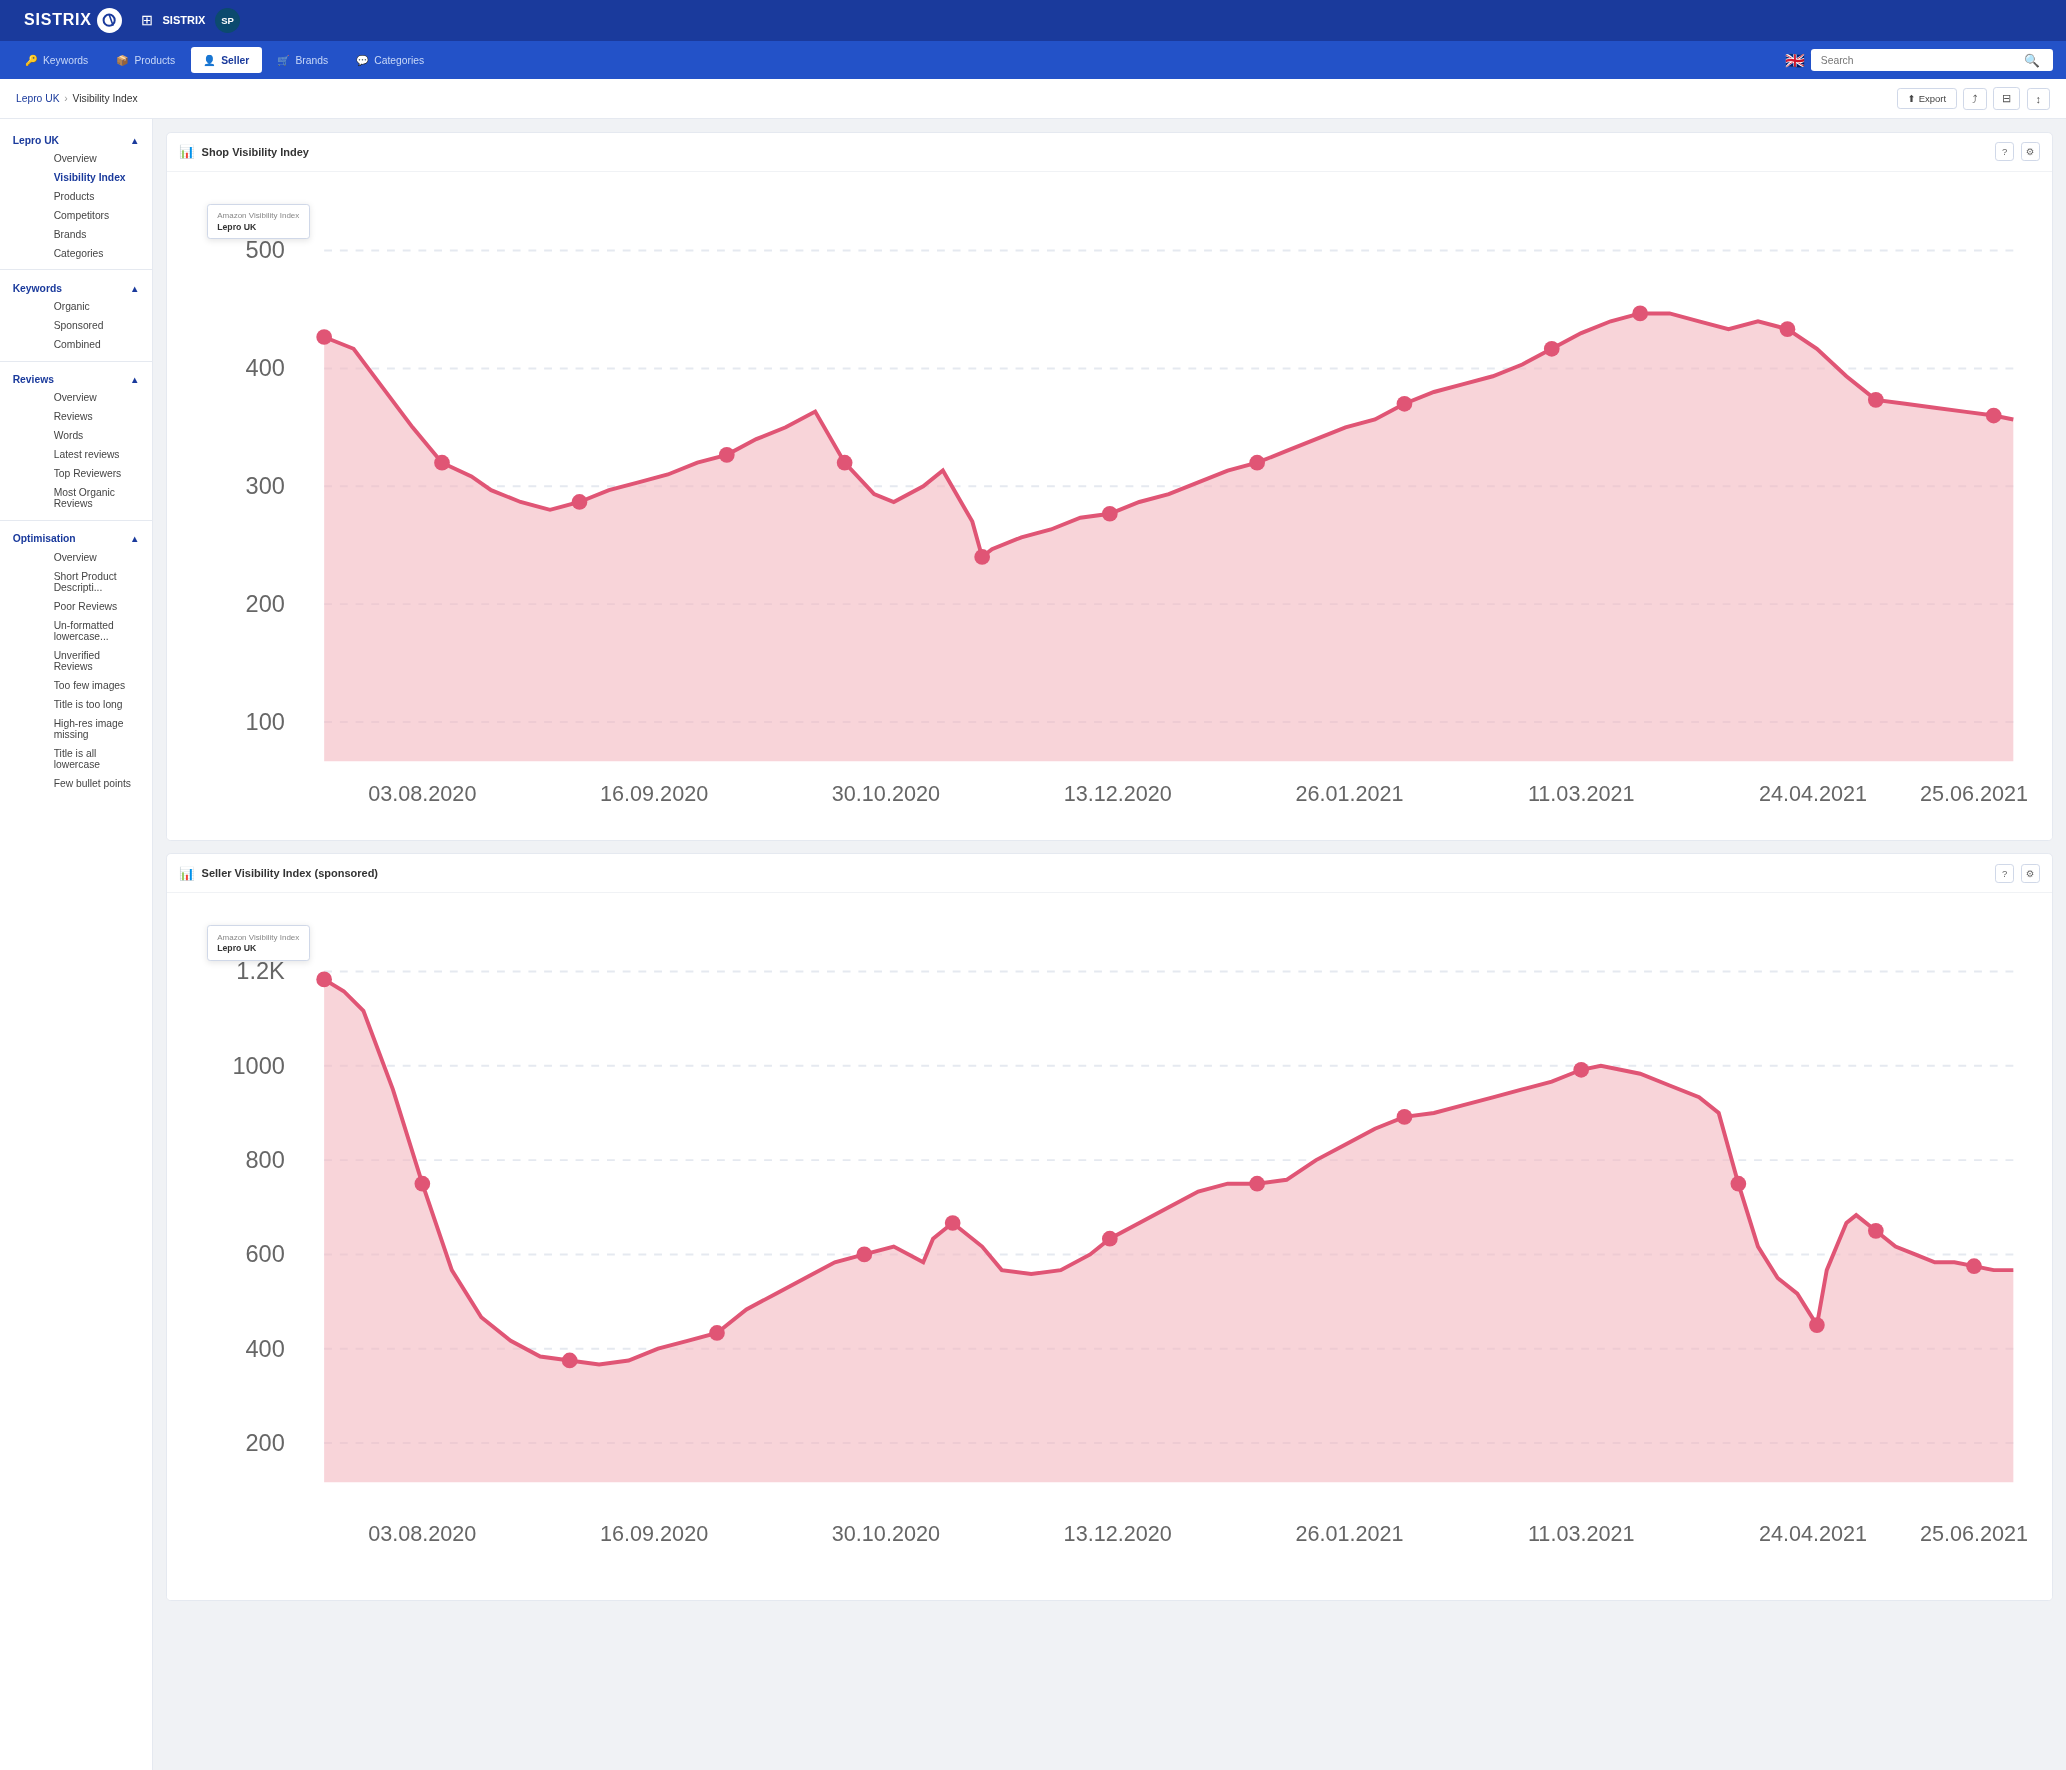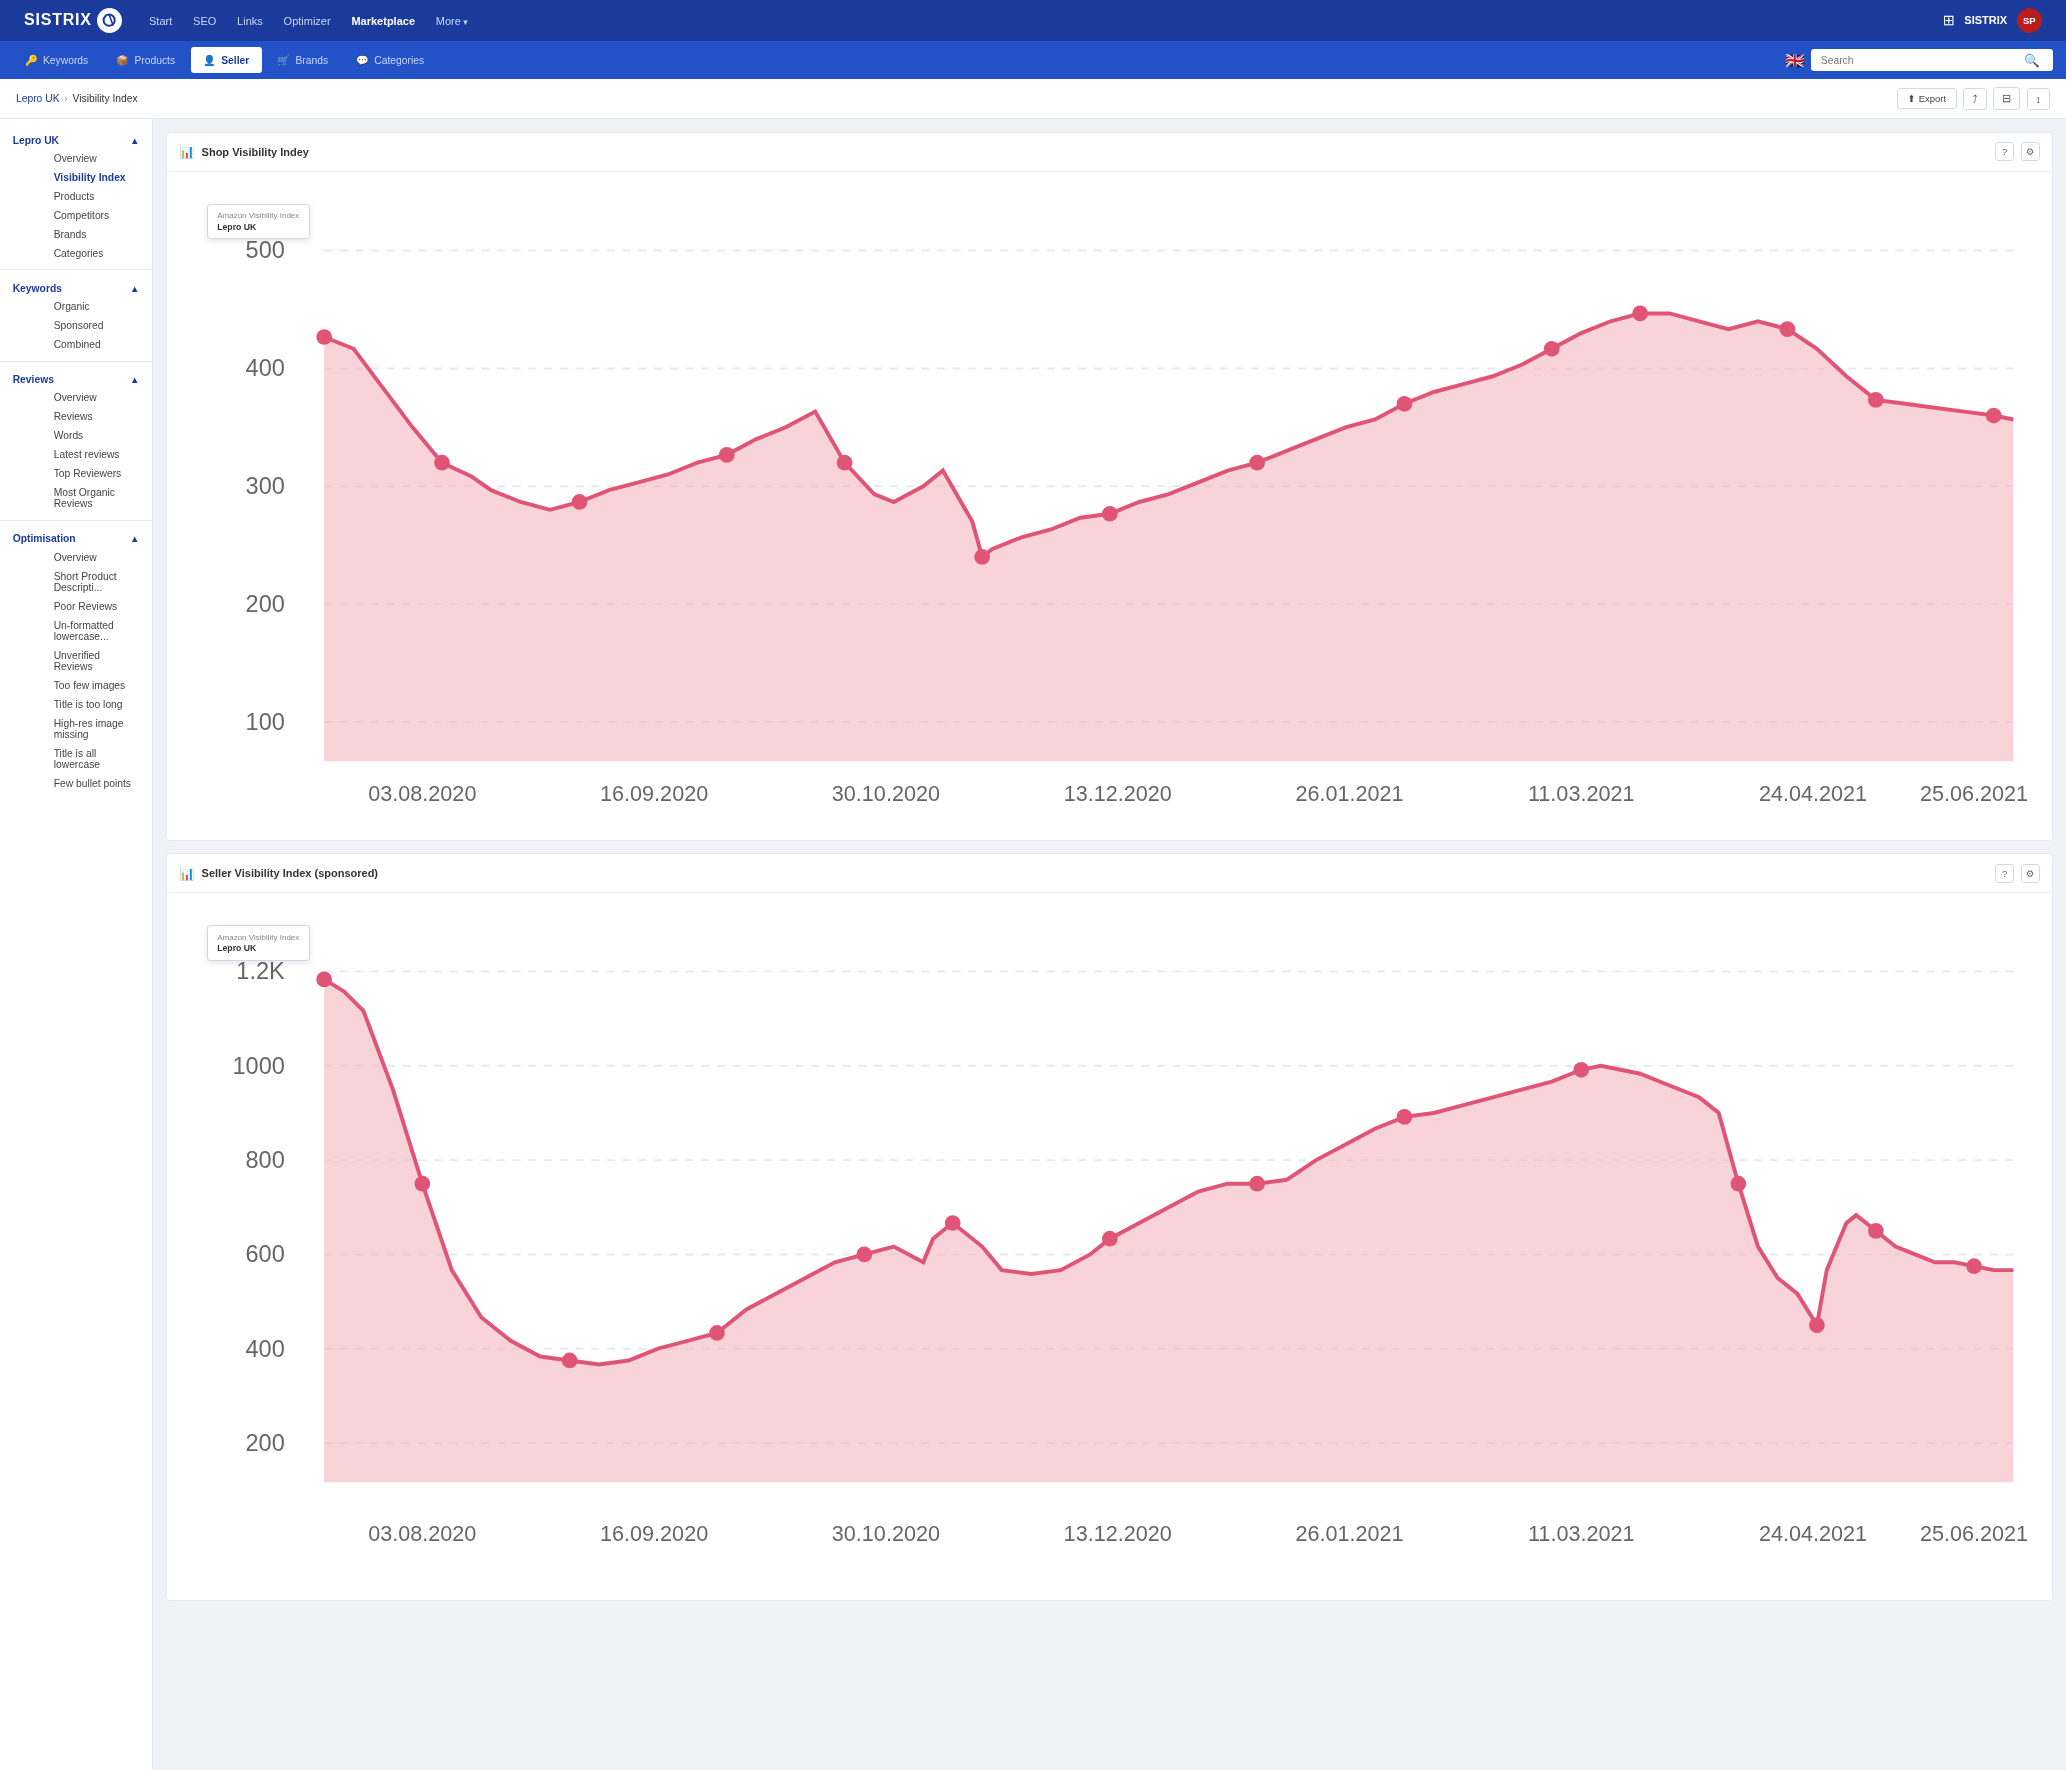--- a/index.html
+++ b/index.html
@@ -67,21 +67,21 @@
       cursor: pointer;
     }
     .nav-brand {
       color: white;
       font-size: 11px;
       font-weight: bold;
     }
     .avatar {
       width: 25.4px;
       height: 25.4px;
-      background: #b91c1c;
+      background: #0c4a6e;
       border-radius: 50%;
       display: flex;
       align-items: center;
       justify-content: center;
       color: white;
       font-size: 9.5px;
       font-weight: bold;
       cursor: pointer;
     }
 
@@ -315,28 +315,20 @@
 
 <nav class="top-nav">
   <div class="logo">
     <span class="logo-text">SISTRIX</span>
     <div class="logo-icon">
       <svg width="14.3" height="14.3" viewBox="0 0 18 18">
           <circle cx="9" cy="9" r="7" fill="none" stroke="#1a3a9c" stroke-width="2.5"></circle>
           <line x1="9" y1="2" x2="14" y2="16" stroke="#1a3a9c" stroke-width="2"></line>
         </svg>
     </div>
-  </div>
-  <div class="nav-links">
-    <a class="nav-link">Start</a>
-    <a class="nav-link">SEO</a>
-    <a class="nav-link">Links</a>
-    <a class="nav-link">Optimizer</a>
-    <a class="nav-link active">Marketplace</a>
-    <a class="nav-link with-arrow">More</a>
   </div>
   <div class="nav-right">
     <span class="nav-grid-icon">⊞</span>
     <span class="nav-brand">SISTRIX</span>
     <div class="avatar">SP</div>
   </div>
 </nav>
 
 <div class="sub-nav">
   <button class="sub-nav-btn">

